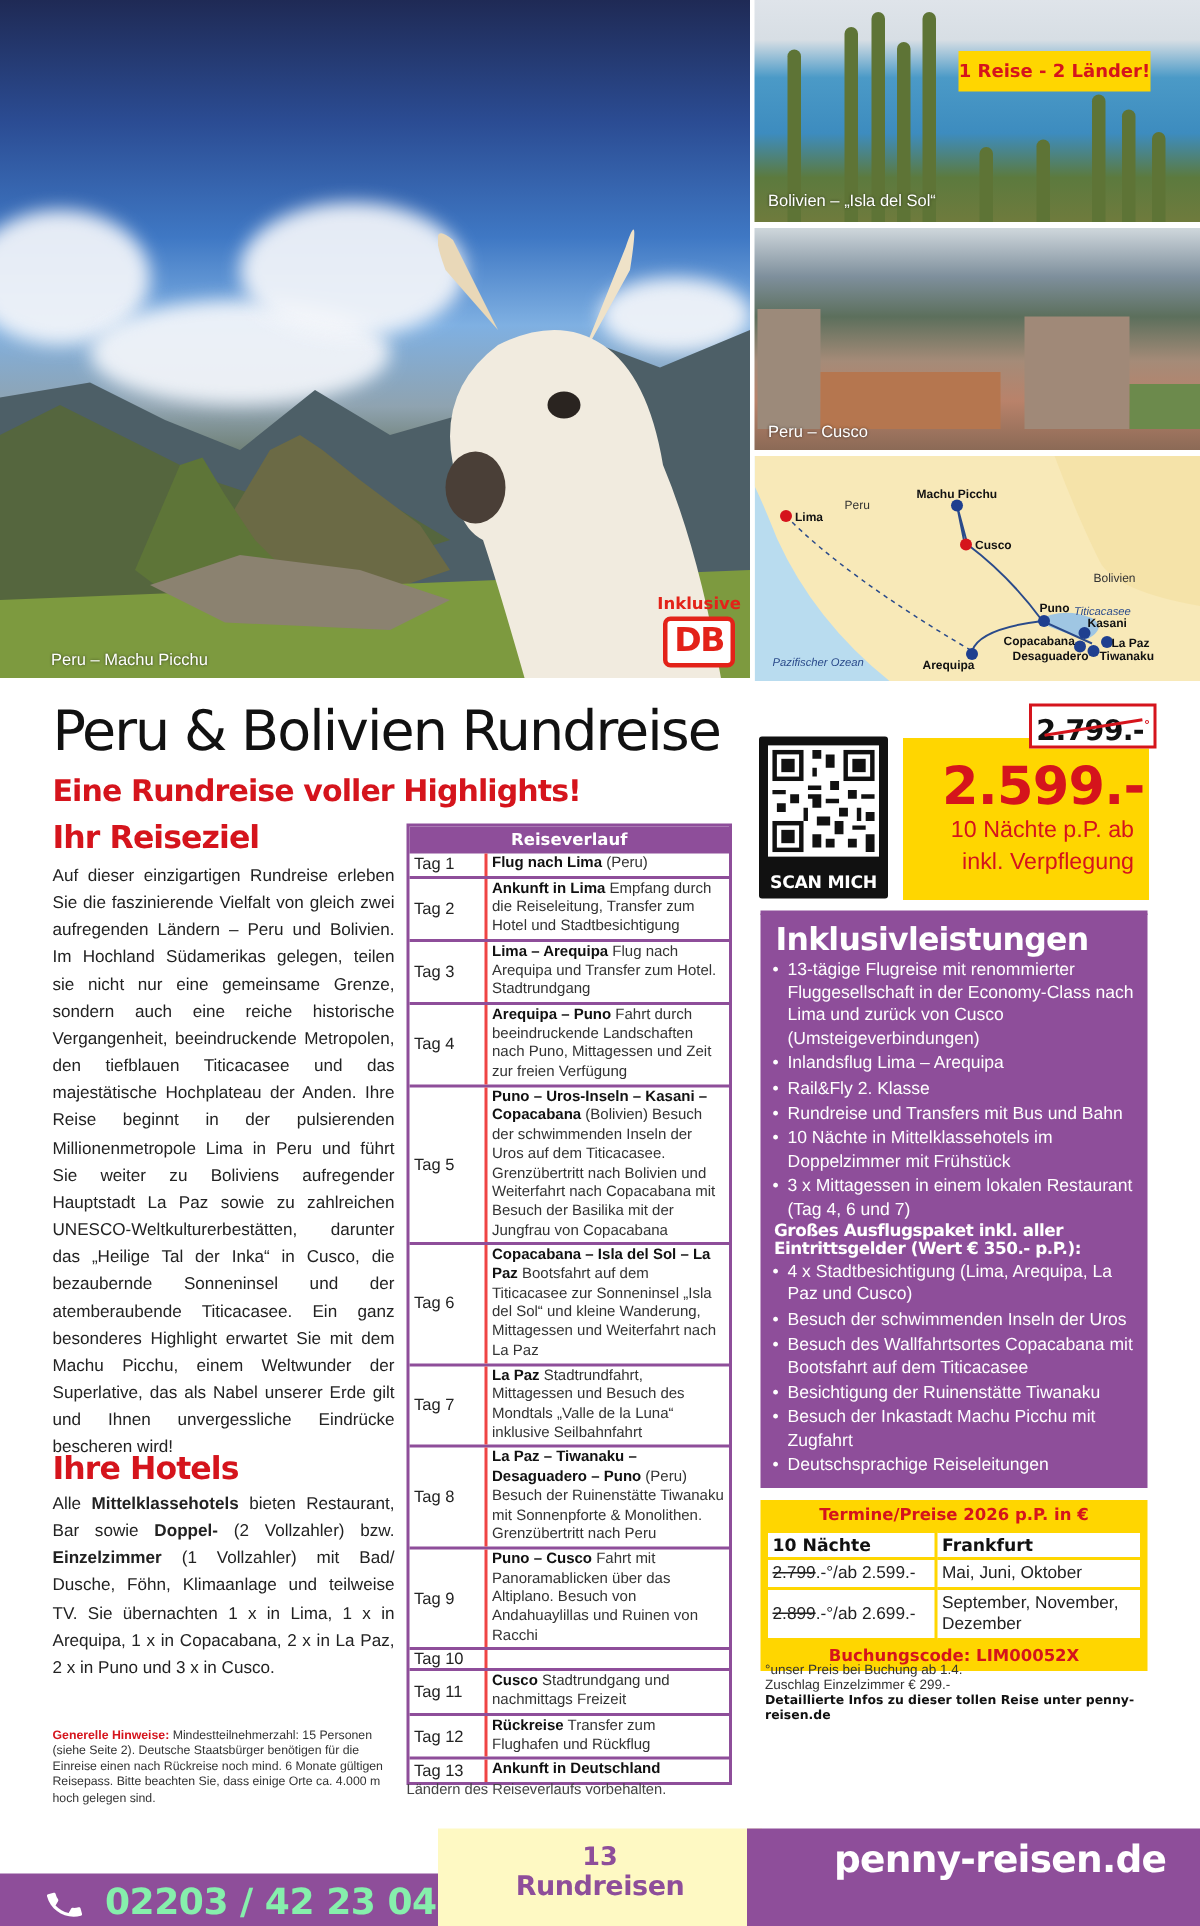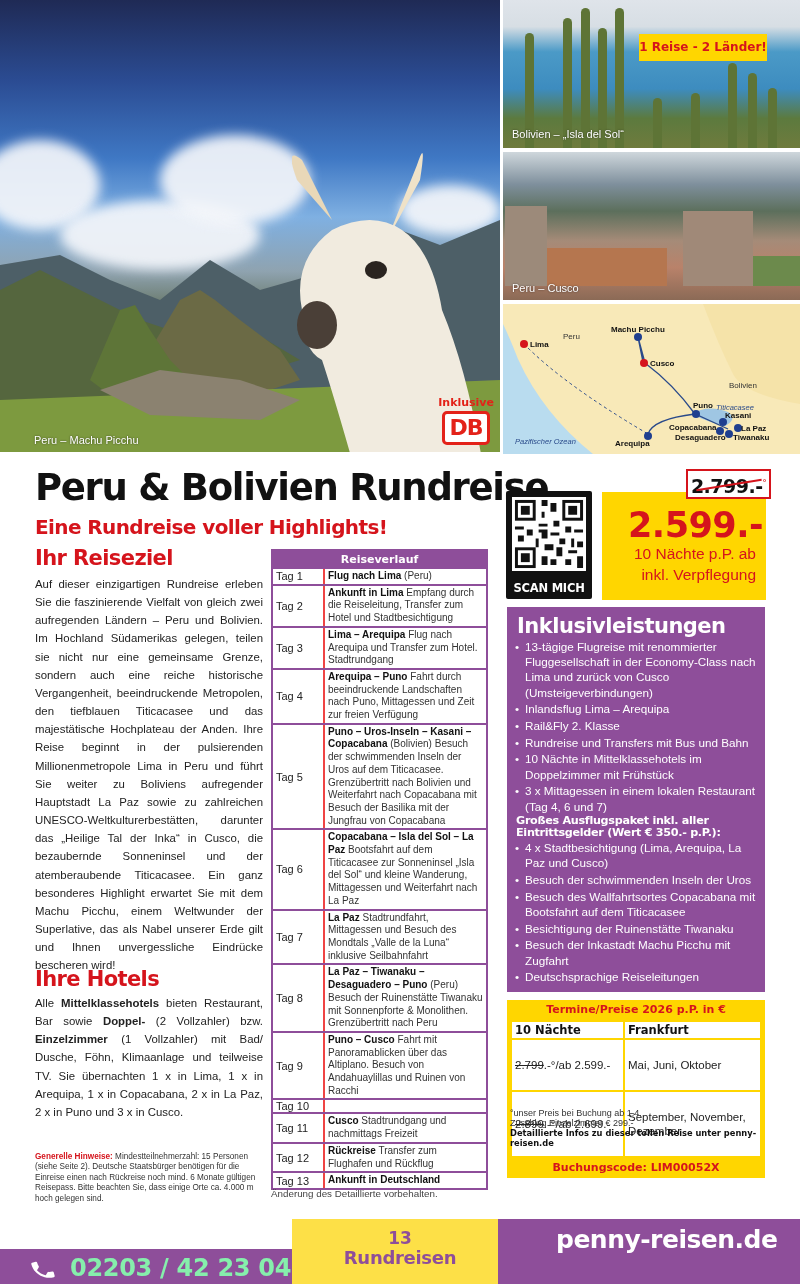--- a/index.html
+++ b/index.html
@@ -24,21 +24,21 @@
   .hero-cus { top: 152px; height: 148px; background: linear-gradient(180deg, #cfd7dc 0%, #7e8f9c 22%, #5c6f5c 40%, #a58b78 60%, #b9826a 78%, #8b6a56 100%); }
   .cactus { position: absolute; bottom: 0; width: 9px; background: #5e7436; border-radius: 5px 5px 0 0; }
   .badge-2l { position: absolute; left: 136px; top: 34px; width: 128px; height: 27px; background: #ffd600; color: #d5141c; font-weight: bold; font-size: 12px; text-align: center; line-height: 27px; }
   .building { position: absolute; bottom: 14px; background: #b39882; }
 
   
   .map { position: absolute; left: 503px; top: 304px; width: 297px; height: 150px; background: #fff; overflow: hidden; }
   .map svg { position: absolute; left: 0; top: 0; }
 
   
-  .title { position: absolute; left: 35px; top: 466px; font-size: 37px; font-weight: 700; font-family: "DejaVu Sans", sans-serif; letter-spacing: -1.3px; color: #111; }
+  .title { position: absolute; left: 35px; top: 466px; font-size: 37px; font-weight: 400; font-family: "DejaVu Sans", sans-serif; letter-spacing: -1.3px; color: #111; }
   .subtitle { position: absolute; left: 35px; top: 515px; font-size: 20px; font-weight: bold; color: #d5141c; letter-spacing: -0.6px; }
 
   
   .sec-head { position: absolute; left: 35px; font-size: 21px; font-weight: bold; color: #d5141c; letter-spacing: -0.6px; }
   .body-text { position: absolute; left: 35px; width: 228px; font-size: 11.4px; line-height: 18.15px; text-align: justify; font-family: "Liberation Sans", sans-serif; color: #222; }
   .hints { position: absolute; left: 35px; top: 1152px; width: 228px; font-size: 8.2px; line-height: 10.4px; font-family: "Liberation Sans", sans-serif; color: #333; }
   .hints b { color: #d5141c; }
 
   
   .itin { position: absolute; left: 271px; top: 549px; width: 217px; border: 2px solid #8e4e9a; border-collapse: collapse; font-family: "Liberation Sans", sans-serif; }
@@ -65,34 +65,34 @@
   .incl h2 { font-size: 21px; font-weight: bold; letter-spacing: -0.5px; margin-left: 2px; }
   .incl ul { list-style: none; margin-top: 1px; font-family: "Liberation Sans", sans-serif; }
   .incl li { font-size: 11.7px; line-height: 15.2px; padding-left: 10px; position: relative; margin-bottom: 1.5px; }
   .incl li::before { content: "•"; position: absolute; left: 0; top: 0; }
   .incl .incl-sub { font-weight: bold; font-size: 11.2px; line-height: 12px; margin: 1px 0 1px 1px; font-family: "DejaVu Sans", sans-serif; letter-spacing: -0.3px; }
 
   
   .dates { position: absolute; left: 507px; top: 1000px; width: 258px; background: #ffd600; padding: 0 3px; }
   .dates-head { color: #d5141c; font-weight: bold; font-size: 11px; text-align: center; height: 20px; line-height: 20px; }
   .dates-table { width: 100%; border-collapse: collapse; font-family: "Liberation Sans", sans-serif; }
-  .dates-table td { background: #fff; border: 2px solid #ffd600; font-size: 11.5px; padding: 18px 3px; vertical-align: middle; color: #222; line-height: 14px; }
+  .dates-table td { background: #fff; border: 2px solid #ffd600; font-size: 11.5px; padding: 2px 3px; vertical-align: middle; color: #222; line-height: 14px; }
   .dates-table th { background: #fff; border: 2px solid #ffd600; font-size: 11.5px; padding: 1px 3px; text-align: left; color: #111; font-family: "DejaVu Sans", sans-serif; }
   .dates-table td.c1 { width: 113px; }
   .strike { text-decoration: line-through; }
   .dates-code { color: #d5141c; font-weight: bold; font-size: 11px; text-align: center; height: 20px; line-height: 20px; }
   .footnotes { position: absolute; left: 510px; top: 1108px; width: 255px; font-size: 9px; line-height: 10px; font-family: "Liberation Sans", sans-serif; color: #333; }
   .footnotes b { color: #111; font-family: "DejaVu Sans", sans-serif; font-size: 8.3px; }
 
   
   .footer-left { position: absolute; left: 0; top: 1249px; width: 292px; height: 83px; background: #8e4e9a; color: #86efac; }
   .phone-icon { position: absolute; left: 30px; top: 8px; width: 26px; height: 26px; }
   .phone { position: absolute; left: 70px; top: 5px; font-size: 24px; font-weight: bold; letter-spacing: -0.3px; }
   .hours { position: absolute; left: 70px; top: 36px; font-size: 7.8px; line-height: 10px; font-family: "Liberation Sans", sans-serif; }
-  .footer-mid { position: absolute; left: 292px; top: 1219px; width: 216px; height: 65px; background: #fde047; text-align: center; color: #8e4e9a; font-weight: bold; }
+  .footer-mid { position: absolute; left: 292px; top: 1219px; width: 216px; height: 65px; background: #fef9c3; text-align: center; color: #8e4e9a; font-weight: bold; }
   .page-num { display: block; font-size: 17px; margin-top: 10px; line-height: 18px; }
   .section-name { display: block; font-size: 18px; line-height: 22px; letter-spacing: -0.3px; }
   .footer-right { position: absolute; left: 498px; top: 1219px; width: 302px; height: 65px; background: #8e4e9a; color: #fff; }
   .website { position: absolute; left: 58px; top: 6px; font-size: 25px; font-weight: bold; letter-spacing: -0.5px; }
 </style>
 </head>
 <body>
 
 <div class="hero-main">
   <div class="cloud" style="left:-20px;top:140px;width:120px;height:90px;"></div>
@@ -237,21 +237,21 @@
     </div>
   <div class="itin-row">
       <div class="itin-day">Tag 12</div>
       <div class="itin-desc"><b>Rückreise</b><span> Transfer zum Flughafen und Rückflug</span></div>
     </div>
   <div class="itin-row">
       <div class="itin-day">Tag 13</div>
       <div class="itin-desc"><b>Ankunft in Deutschland</b><span></span></div>
     </div>
 </div>
-<div class="itin-note">Änderung des Detaillierte vorbehalten.</div>
+<div class="itin-note">Ländern des Reiseverlaufs vorbehalten.</div>
 
 <div class="qr">
   <svg class="qr-code" viewBox="0 0 25 25">
     <rect width="25" height="25" fill="#fff"></rect>
     <rect x="1" y="1" width="7" height="7" fill="#111"></rect>
       <rect x="2" y="2" width="5" height="5" fill="#fff"></rect>
       <rect x="3" y="3" width="3" height="3" fill="#111"></rect>
     <rect x="17" y="1" width="7" height="7" fill="#111"></rect>
       <rect x="18" y="2" width="5" height="5" fill="#fff"></rect>
       <rect x="19" y="3" width="3" height="3" fill="#111"></rect>

